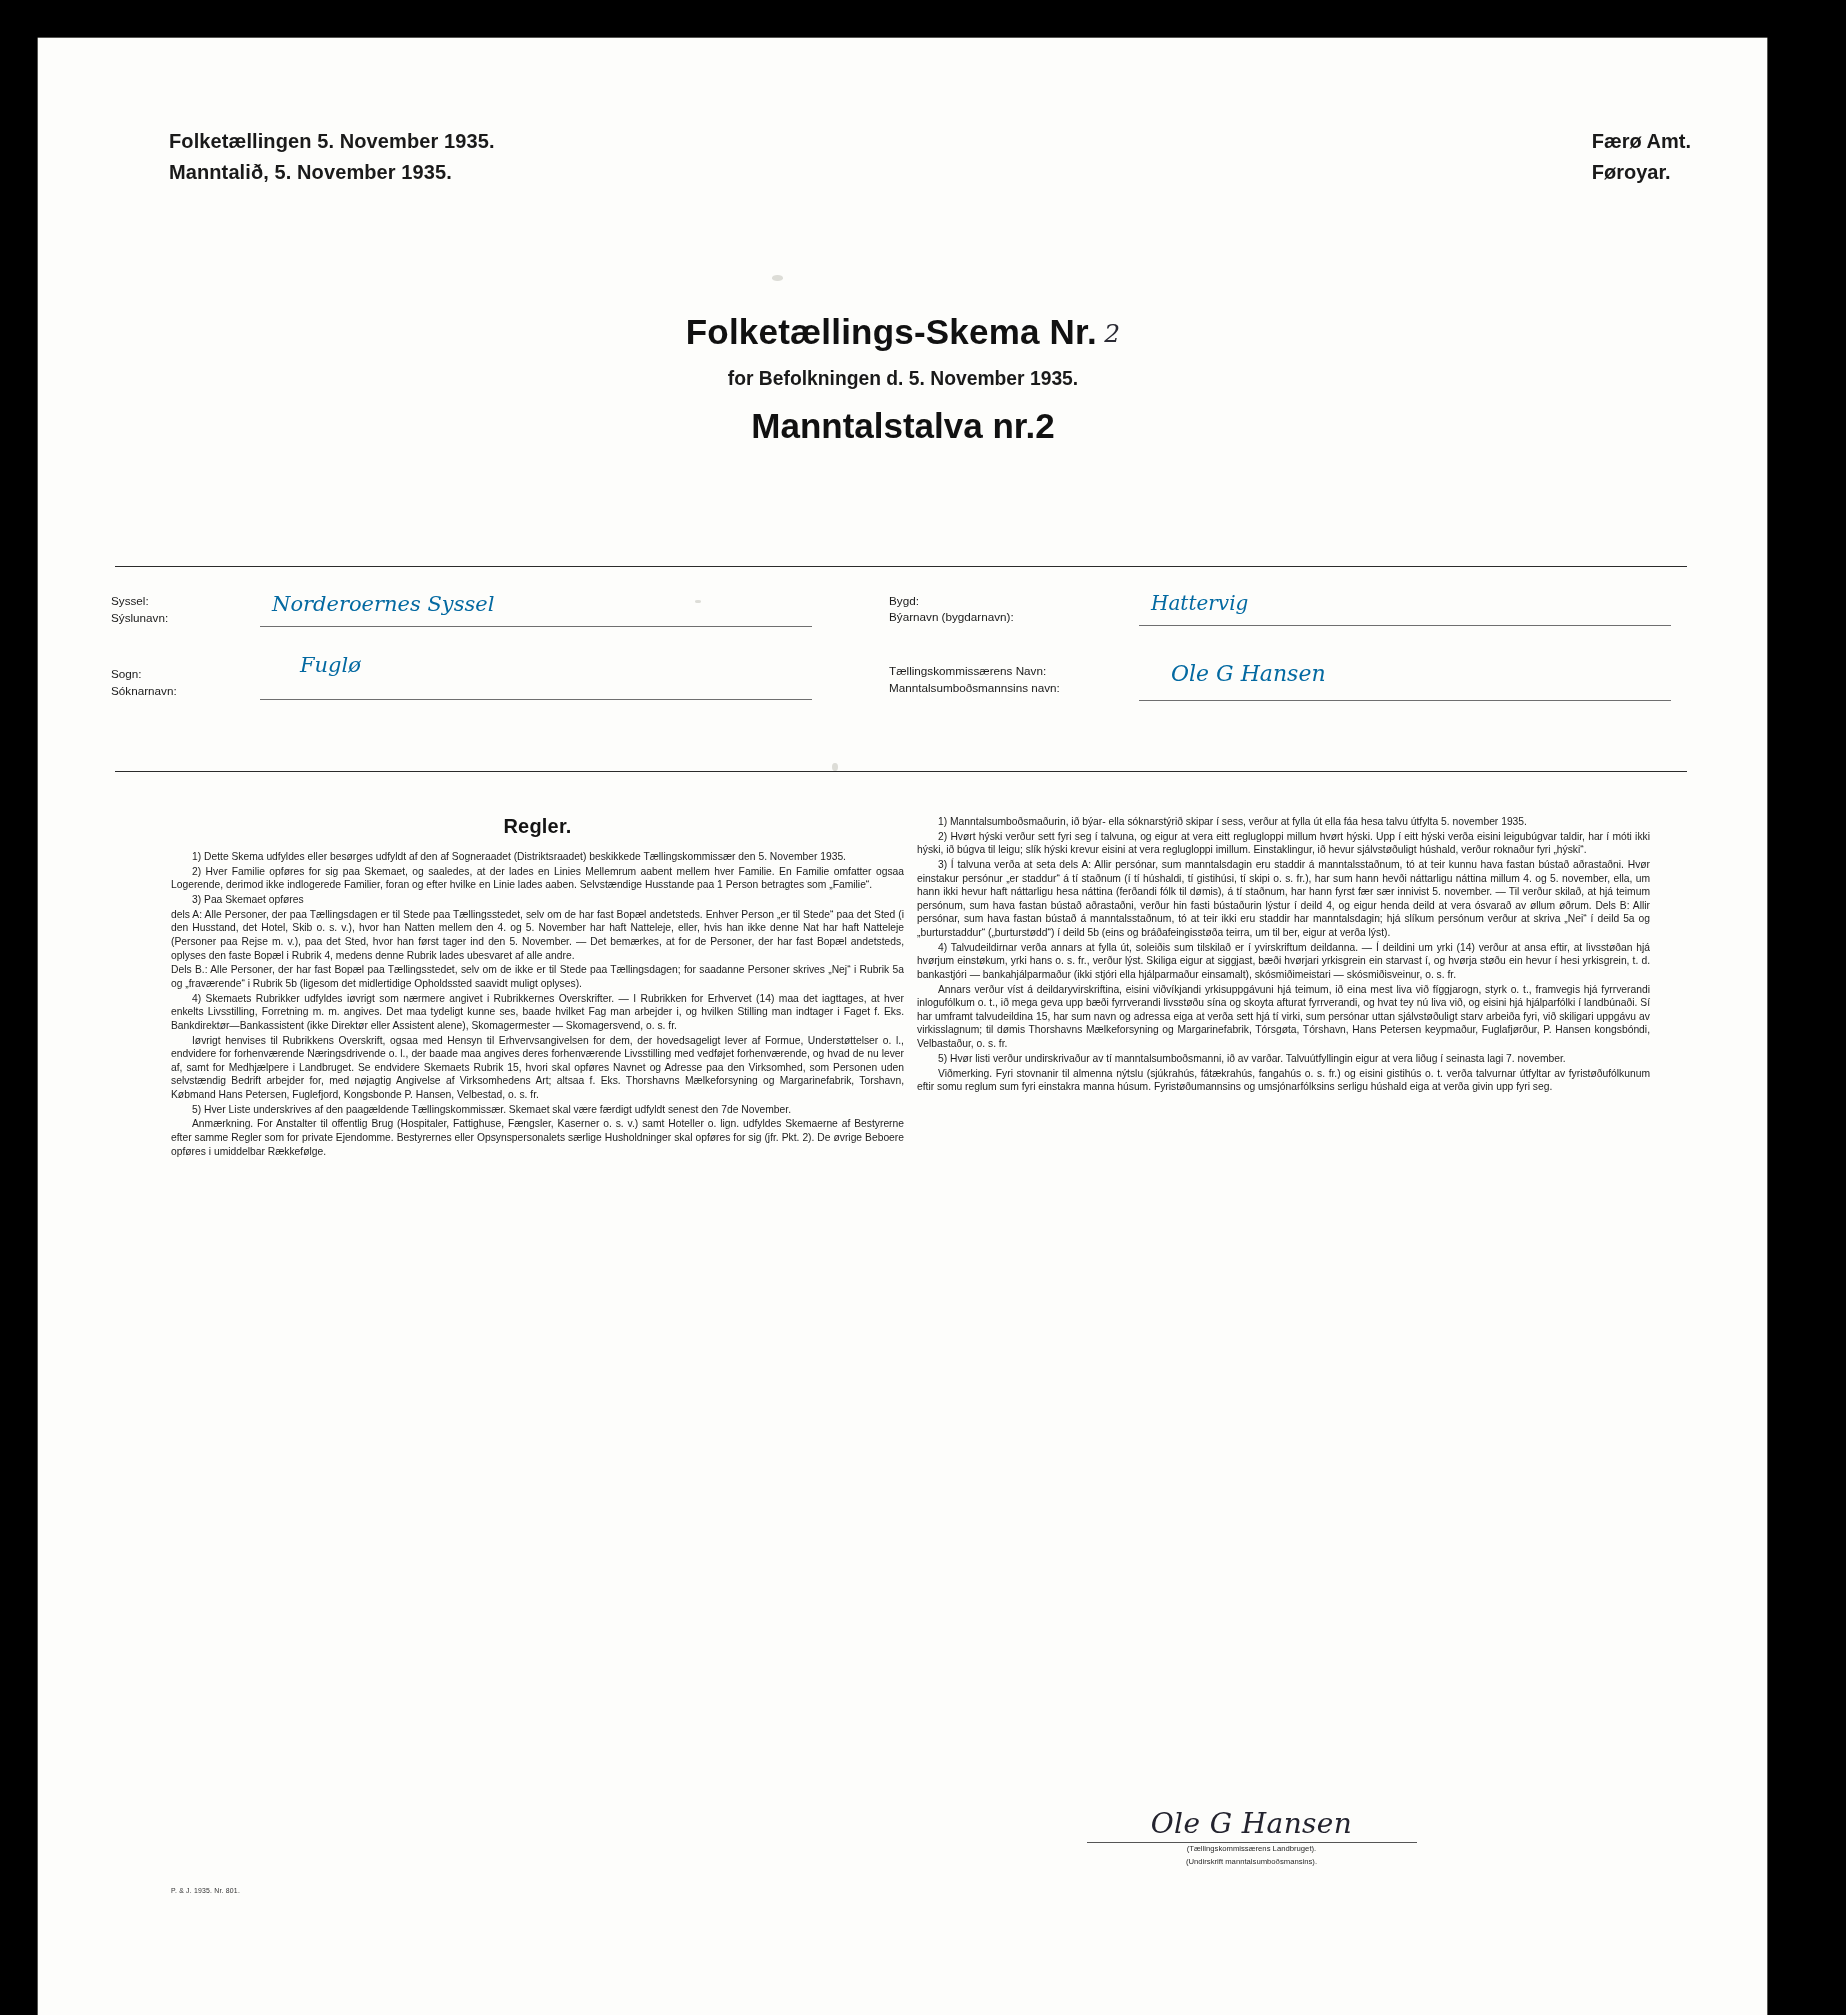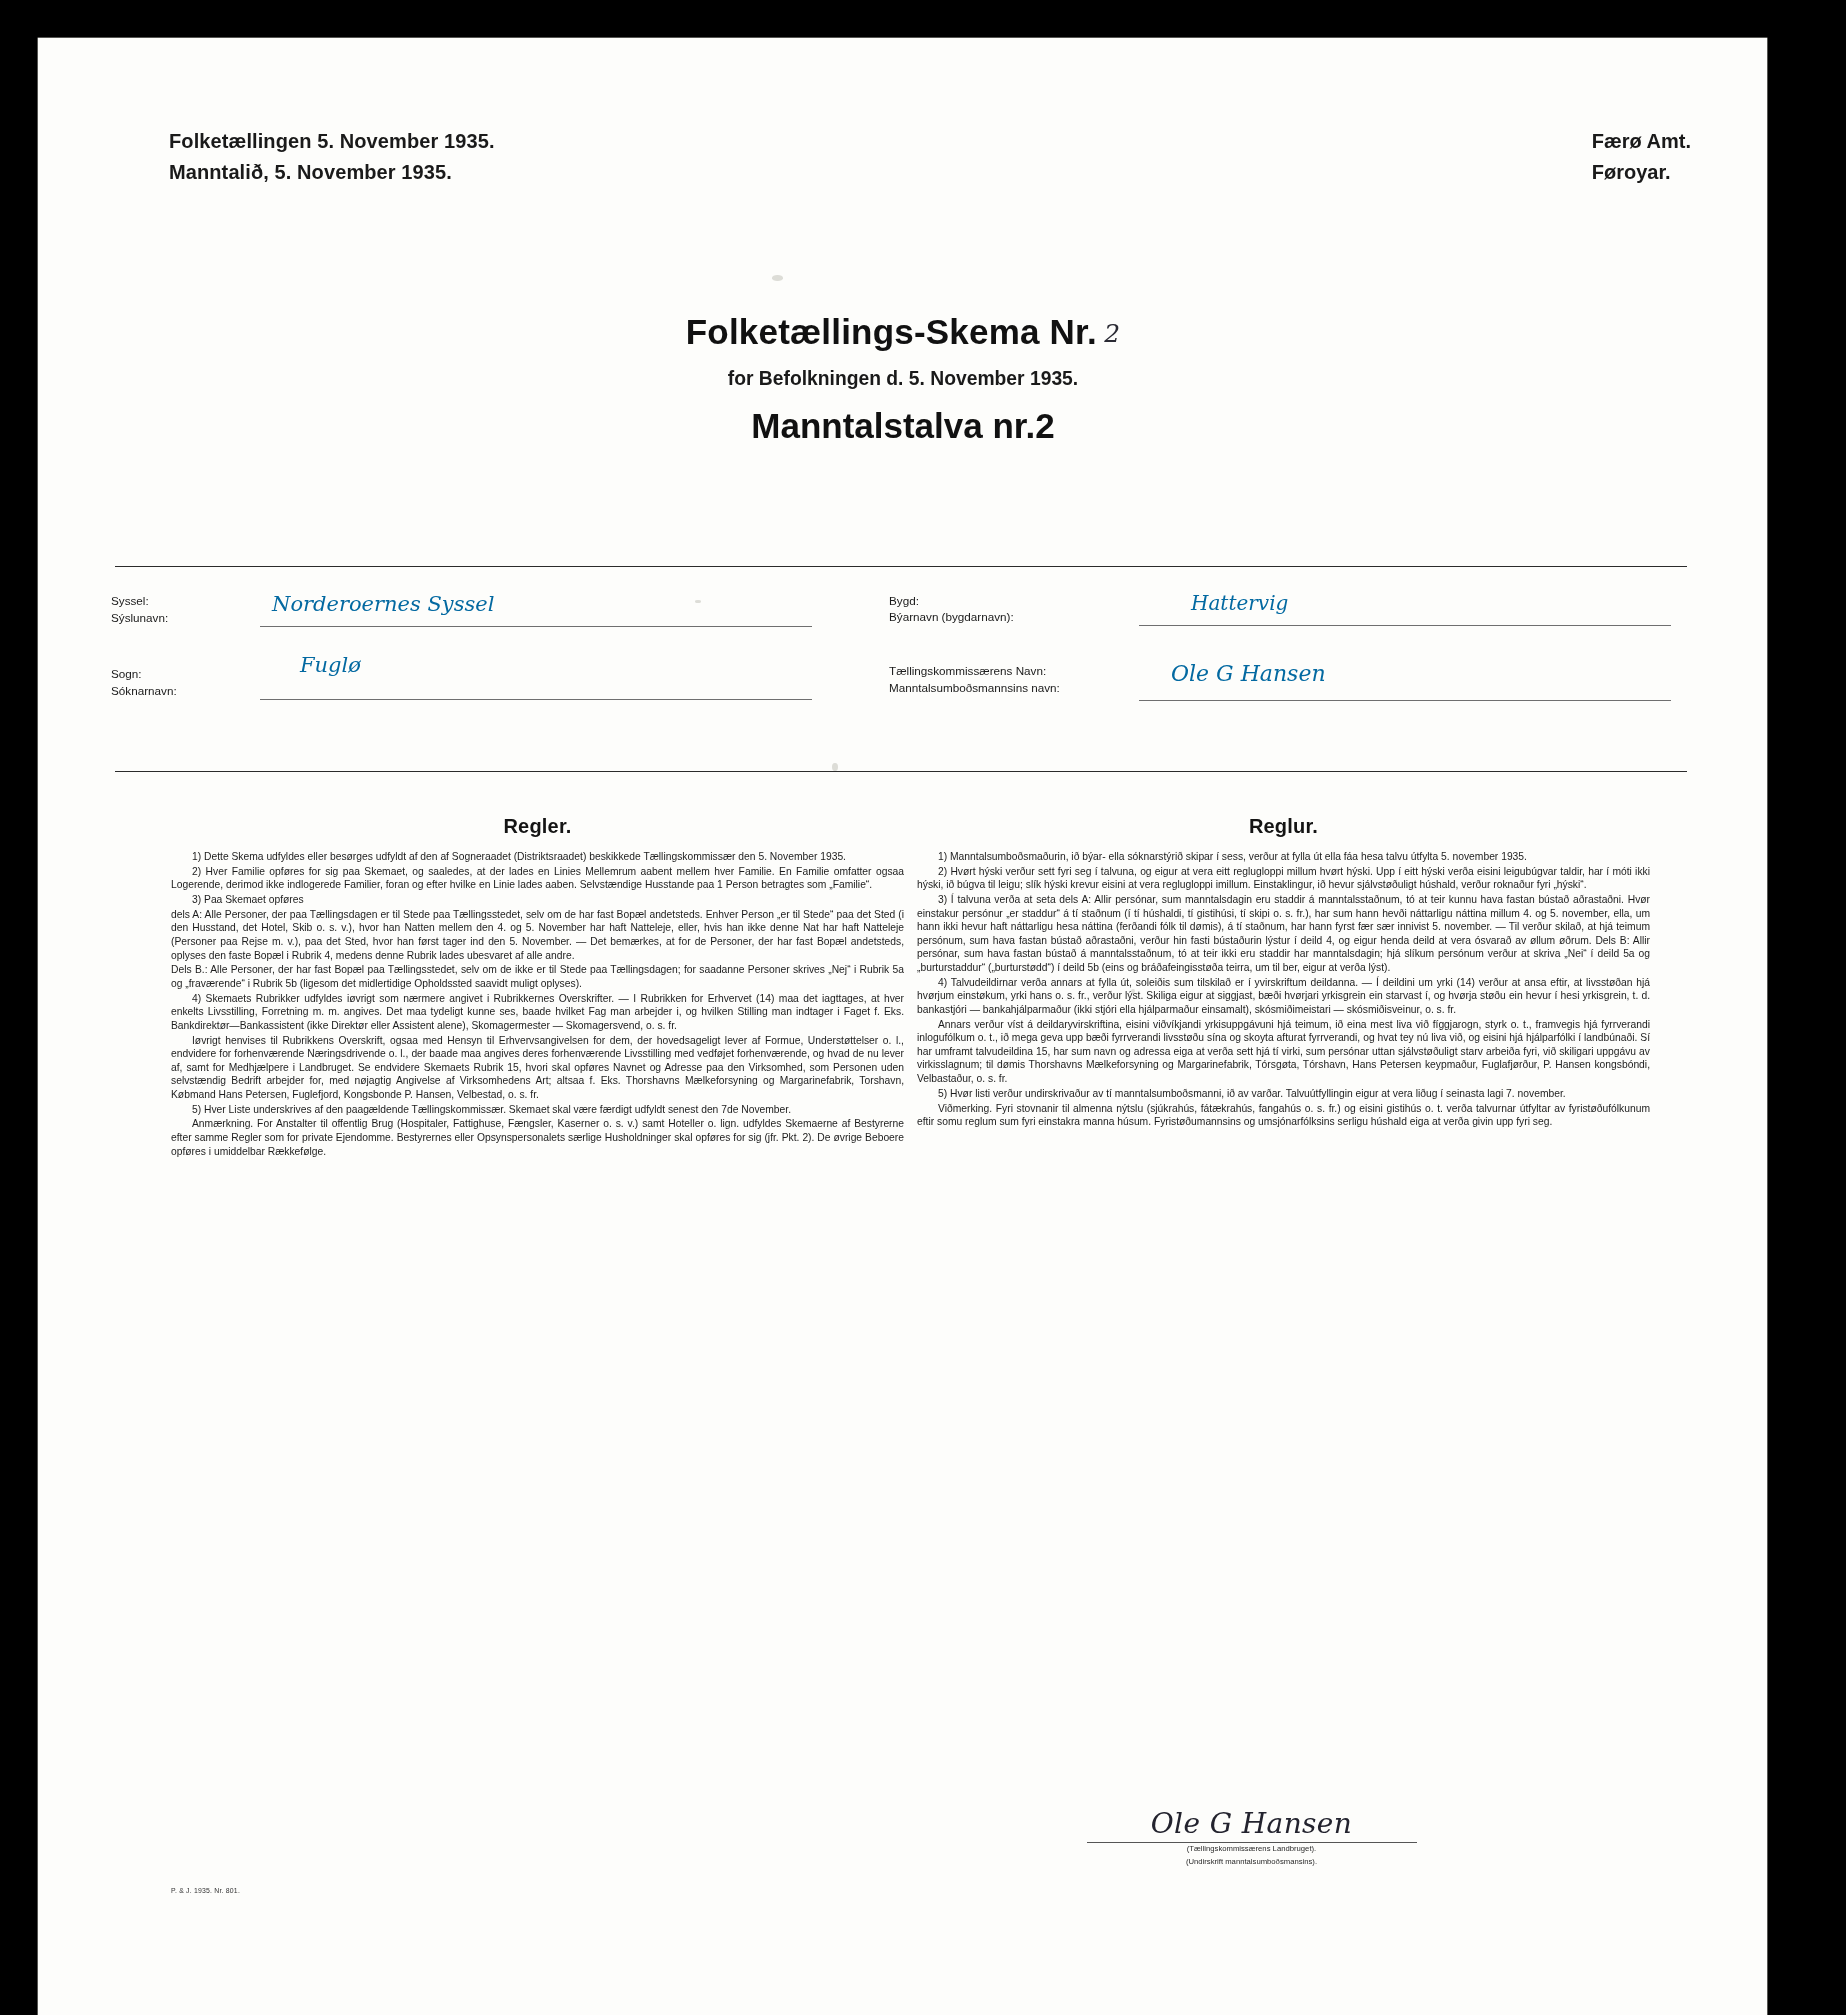--- a/index.html
+++ b/index.html
@@ -248,21 +248,21 @@
         <div class="fld-label">Sogn:</div>
         <div class="fld-label">Sóknarnavn:</div>
       </div>
       <div class="fld hand" style="left:189px; top:68px; font-size:21px;">Fuglø</div>
       <div class="ul" style="left:149px; top:117px; width:552px;"></div>
 
       <div class="fld" style="left:778px; top:10.5px;">
         <div class="fld-label">Bygd:</div>
         <div class="fld-label">Býarnavn (bygdarnavn):</div>
       </div>
-      <div class="fld hand" style="left:1080px; top:7.3px; font-size:20px;">Hattervig</div>
+      <div class="fld hand" style="left:1040px; top:7.3px; font-size:20px;">Hattervig</div>
       <div class="ul" style="left:1028px; top:43px; width:532px;"></div>
 
       <div class="fld" style="left:778px; top:81px;">
         <div class="fld-label">Tællingskommissærens Navn:</div>
         <div class="fld-label">Manntalsumboðsmannsins navn:</div>
       </div>
       <div class="fld hand" style="left:1060px; top:76px; font-size:22px;">Ole G Hansen</div>
       <div class="ul" style="left:1028px; top:118px; width:532px;"></div>
     </div>
 
@@ -277,21 +277,20 @@
         <p>3) Paa Skemaet opføres</p>
         <p class="noind">dels A: Alle Personer, der paa Tællingsdagen er til Stede paa Tællingsstedet, selv om de har fast Bopæl andetsteds. Enhver Person „er til Stede“ paa det Sted (i den Husstand, det Hotel, Skib o. s. v.), hvor han Natten mellem den 4. og 5. November har haft Natteleje, eller, hvis han ikke denne Nat har haft Natteleje (Personer paa Rejse m. v.), paa det Sted, hvor han først tager ind den 5. November. — Det bemærkes, at for de Personer, der har fast Bopæl andetsteds, oplyses den faste Bopæl i Rubrik 4, medens denne Rubrik lades ubesvaret af alle andre.</p>
         <p class="noind">Dels B.: Alle Personer, der har fast Bopæl paa Tællingsstedet, selv om de ikke er til Stede paa Tællingsdagen; for saadanne Personer skrives „Nej“ i Rubrik 5a og „fraværende“ i Rubrik 5b (ligesom det midlertidige Opholdssted saavidt muligt oplyses).</p>
         <p>4) Skemaets Rubrikker udfyldes iøvrigt som nærmere angivet i Rubrikkernes Overskrifter. — I Rubrikken for Erhvervet (14) maa det iagttages, at hver enkelts Livsstilling, Forretning m. m. angives. Det maa tydeligt kunne ses, baade hvilket Fag man arbejder i, og hvilken Stilling man indtager i Faget f. Eks. Bankdirektør—Bankassistent (ikke Direktør eller Assistent alene), Skomagermester — Skomagersvend, o. s. fr.</p>
         <p>Iøvrigt henvises til Rubrikkens Overskrift, ogsaa med Hensyn til Erhvervsangivelsen for dem, der hovedsageligt lever af Formue, Understøttelser o. l., endvidere for forhenværende Næringsdrivende o. l., der baade maa angives deres forhenværende Livsstilling med vedføjet forhenværende, og hvad de nu lever af, samt for Medhjælpere i Landbruget. Se endvidere Skemaets Rubrik 15, hvori skal opføres Navnet og Adresse paa den Virksomhed, som Personen uden selvstændig Bedrift arbejder for, med nøjagtig Angivelse af Virksomhedens Art; altsaa f. Eks. Thorshavns Mælkeforsyning og Margarinefabrik, Torshavn, Købmand Hans Petersen, Fuglefjord, Kongsbonde P. Hansen, Velbestad, o. s. fr.</p>
         <p>5) Hver Liste underskrives af den paagældende Tællingskommissær. Skemaet skal være færdigt udfyldt senest den 7de November.</p>
         <p>Anmærkning. For Anstalter til offentlig Brug (Hospitaler, Fattighuse, Fængsler, Kaserner o. s. v.) samt Hoteller o. lign. udfyldes Skemaerne af Bestyrerne efter samme Regler som for private Ejendomme. Bestyrernes eller Opsynspersonalets særlige Husholdninger skal opføres for sig (jfr. Pkt. 2). De øvrige Beboere opføres i umiddelbar Rækkefølge.</p>
       </div>
 
       <div class="col right">
-        <div class="col-head">Reglur.</div>
         <p>1) Manntalsumboðsmaðurin, ið býar- ella sóknarstýrið skipar í sess, verður at fylla út ella fáa hesa talvu útfylta 5. november 1935.</p>
         <p>2) Hvørt hýski verður sett fyri seg í talvuna, og eigur at vera eitt reglugloppi millum hvørt hýski. Upp í eitt hýski verða eisini leigubúgvar taldir, har í móti ikki hýski, ið búgva til leigu; slík hýski krevur eisini at vera reglugloppi imillum. Einstaklingur, ið hevur sjálvstøðuligt húshald, verður roknaður fyri „hýski“.</p>
         <p>3) Í talvuna verða at seta dels A: Allir persónar, sum manntalsdagin eru staddir á manntalsstaðnum, tó at teir kunnu hava fastan bústað aðrastaðni. Hvør einstakur persónur „er staddur“ á tí staðnum (í tí húshaldi, tí gistihúsi, tí skipi o. s. fr.), har sum hann hevði náttarligu náttina millum 4. og 5. november, ella, um hann ikki hevur haft náttarligu hesa náttina (ferðandi fólk til dømis), á tí staðnum, har hann fyrst fær sær innivist 5. november. — Til verður skilað, at hjá teimum persónum, sum hava fastan bústað aðrastaðni, verður hin fasti bústaðurin lýstur í deild 4, og eigur henda deild at vera ósvarað av øllum øðrum. Dels B: Allir persónar, sum hava fastan bústað á manntalsstaðnum, tó at teir ikki eru staddir har manntalsdagin; hjá slíkum persónum verður at skriva „Nei“ í deild 5a og „burturstaddur“ („burturstødd“) í deild 5b (eins og bráðafeingisstøða teirra, um til ber, eigur at verða lýst).</p>
         <p>4) Talvudeildirnar verða annars at fylla út, soleiðis sum tilskilað er í yvirskriftum deildanna. — Í deildini um yrki (14) verður at ansa eftir, at livsstøðan hjá hvørjum einstøkum, yrki hans o. s. fr., verður lýst. Skiliga eigur at siggjast, bæði hvørjari yrkisgrein ein starvast í, og hvørja støðu ein hevur í hesi yrkisgrein, t. d. bankastjóri — bankahjálparmaður (ikki stjóri ella hjálparmaður einsamalt), skósmiðimeistari — skósmiðisveinur, o. s. fr.</p>
         <p>Annars verður víst á deildaryvirskriftina, eisini viðvíkjandi yrkisuppgávuni hjá teimum, ið eina mest liva við fíggjarogn, styrk o. t., framvegis hjá fyrrverandi inlogufólkum o. t., ið mega geva upp bæði fyrrverandi livsstøðu sína og skoyta afturat fyrrverandi, og hvat tey nú liva við, og eisini hjá hjálparfólki í landbúnaði. Sí har umframt talvudeildina 15, har sum navn og adressa eiga at verða sett hjá tí virki, sum persónar uttan sjálvstøðuligt starv arbeiða fyri, við skiligari uppgávu av virkisslagnum; til dømis Thorshavns Mælkeforsyning og Margarinefabrik, Tórsgøta, Tórshavn, Hans Petersen keypmaður, Fuglafjørður, P. Hansen kongsbóndi, Velbastaður, o. s. fr.</p>
         <p>5) Hvør listi verður undirskrivaður av tí manntalsumboðsmanni, ið av varðar. Talvuútfyllingin eigur at vera liðug í seinasta lagi 7. november.</p>
         <p>Viðmerking. Fyri stovnanir til almenna nýtslu (sjúkrahús, fátækrahús, fangahús o. s. fr.) og eisini gistihús o. t. verða talvurnar útfyltar av fyristøðufólkunum eftir somu reglum sum fyri einstakra manna húsum. Fyristøðumannsins og umsjónarfólksins serligu húshald eiga at verða givin upp fyri seg.</p>
       </div>
     </div>
 

